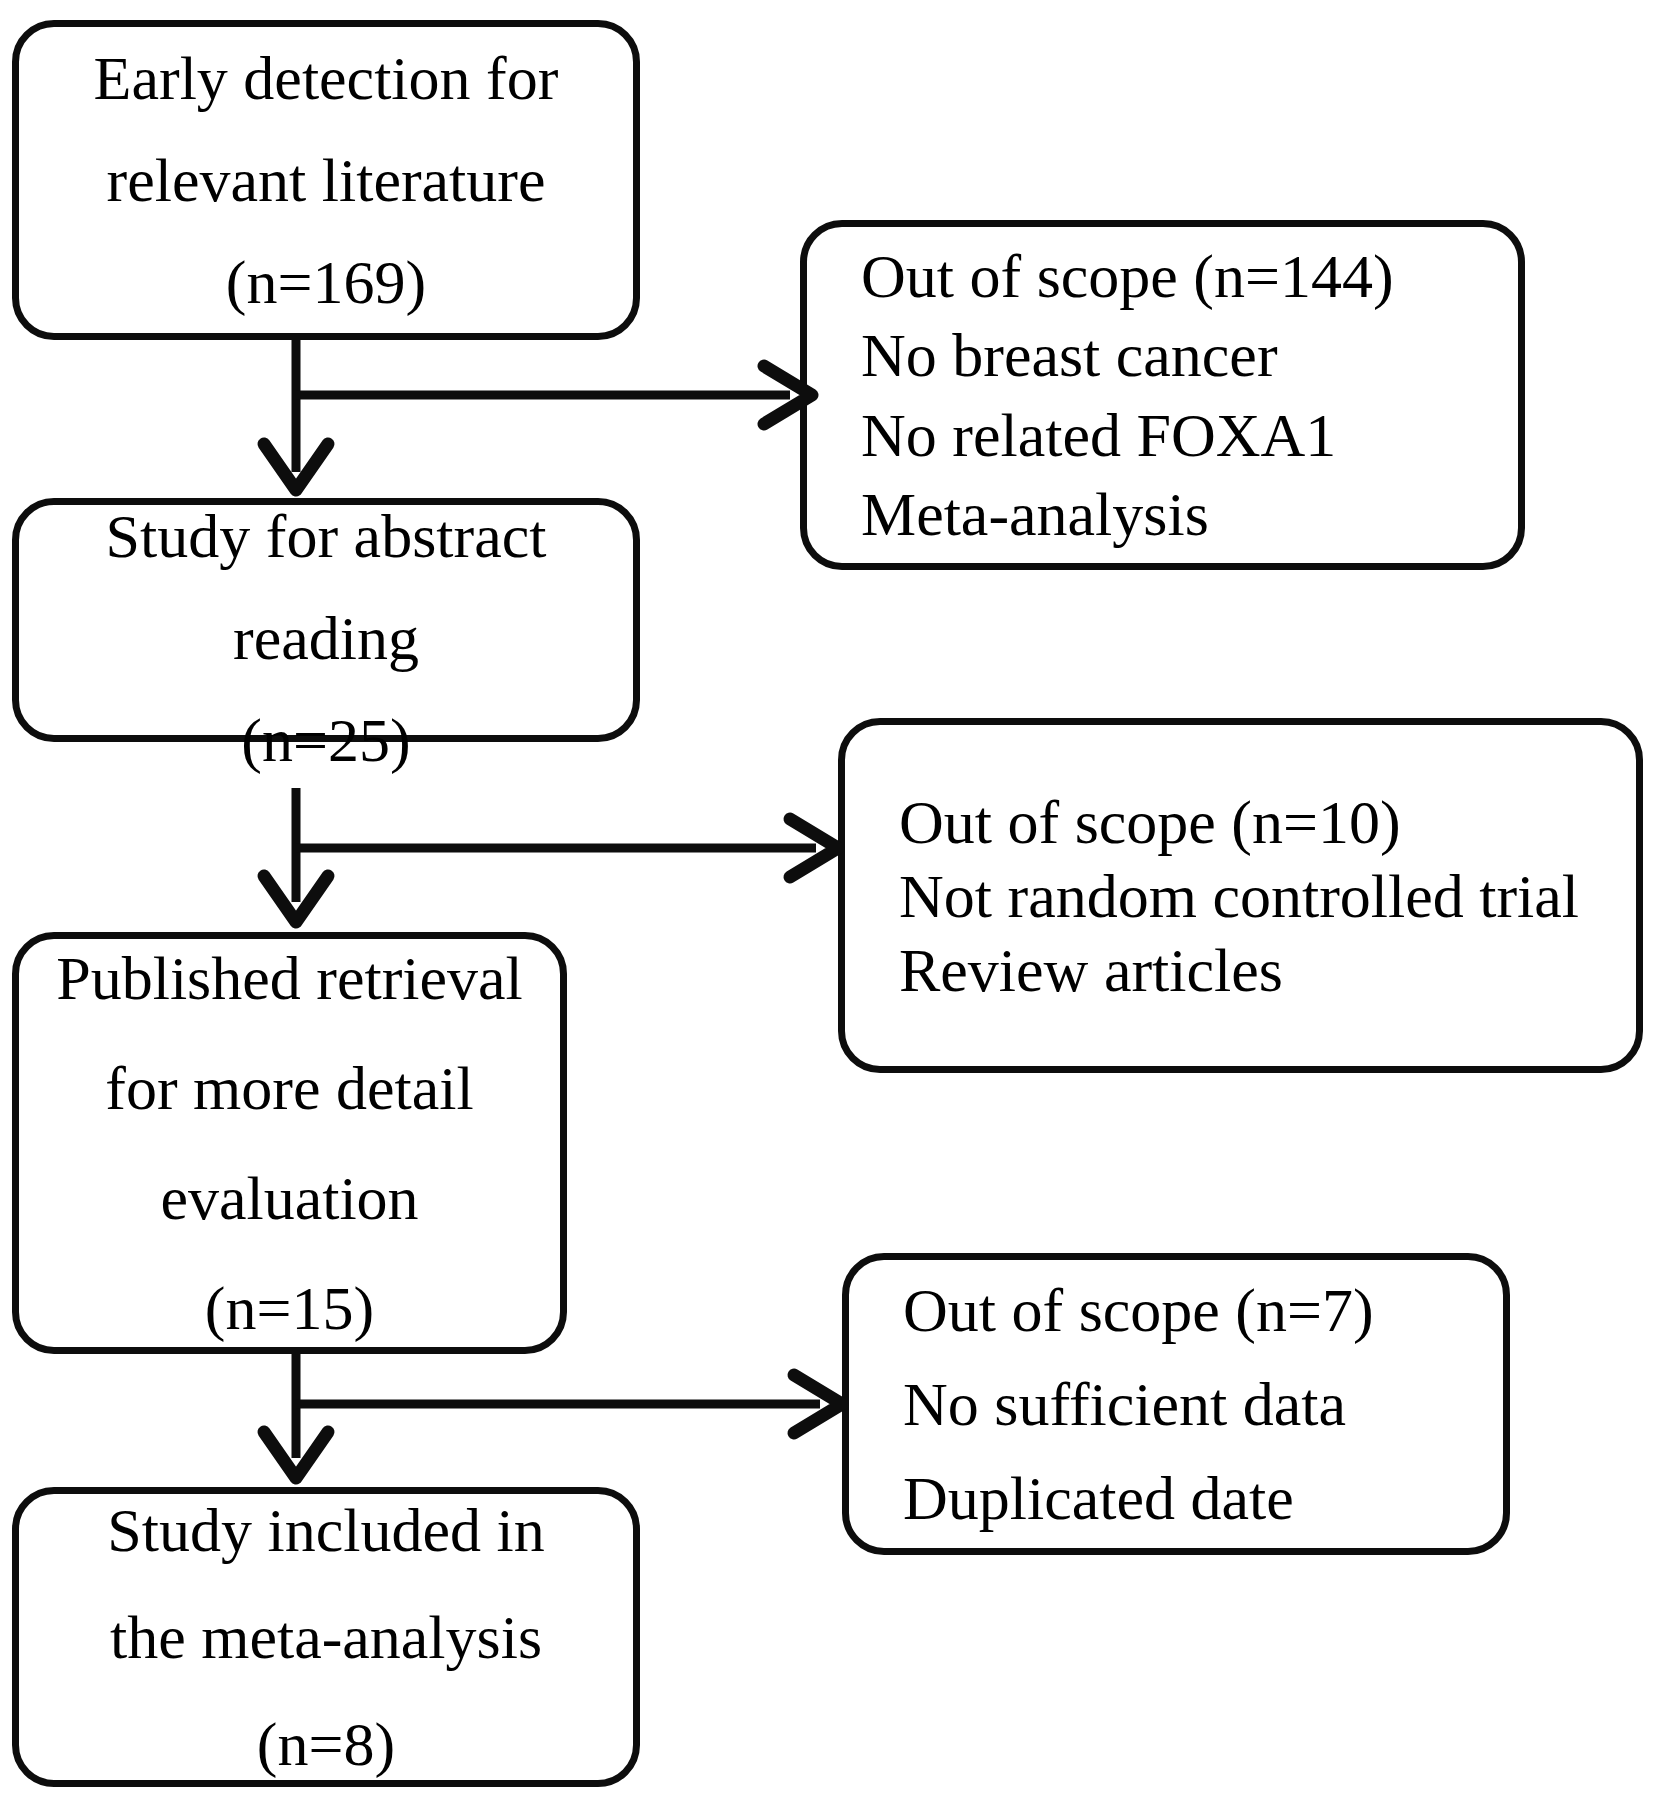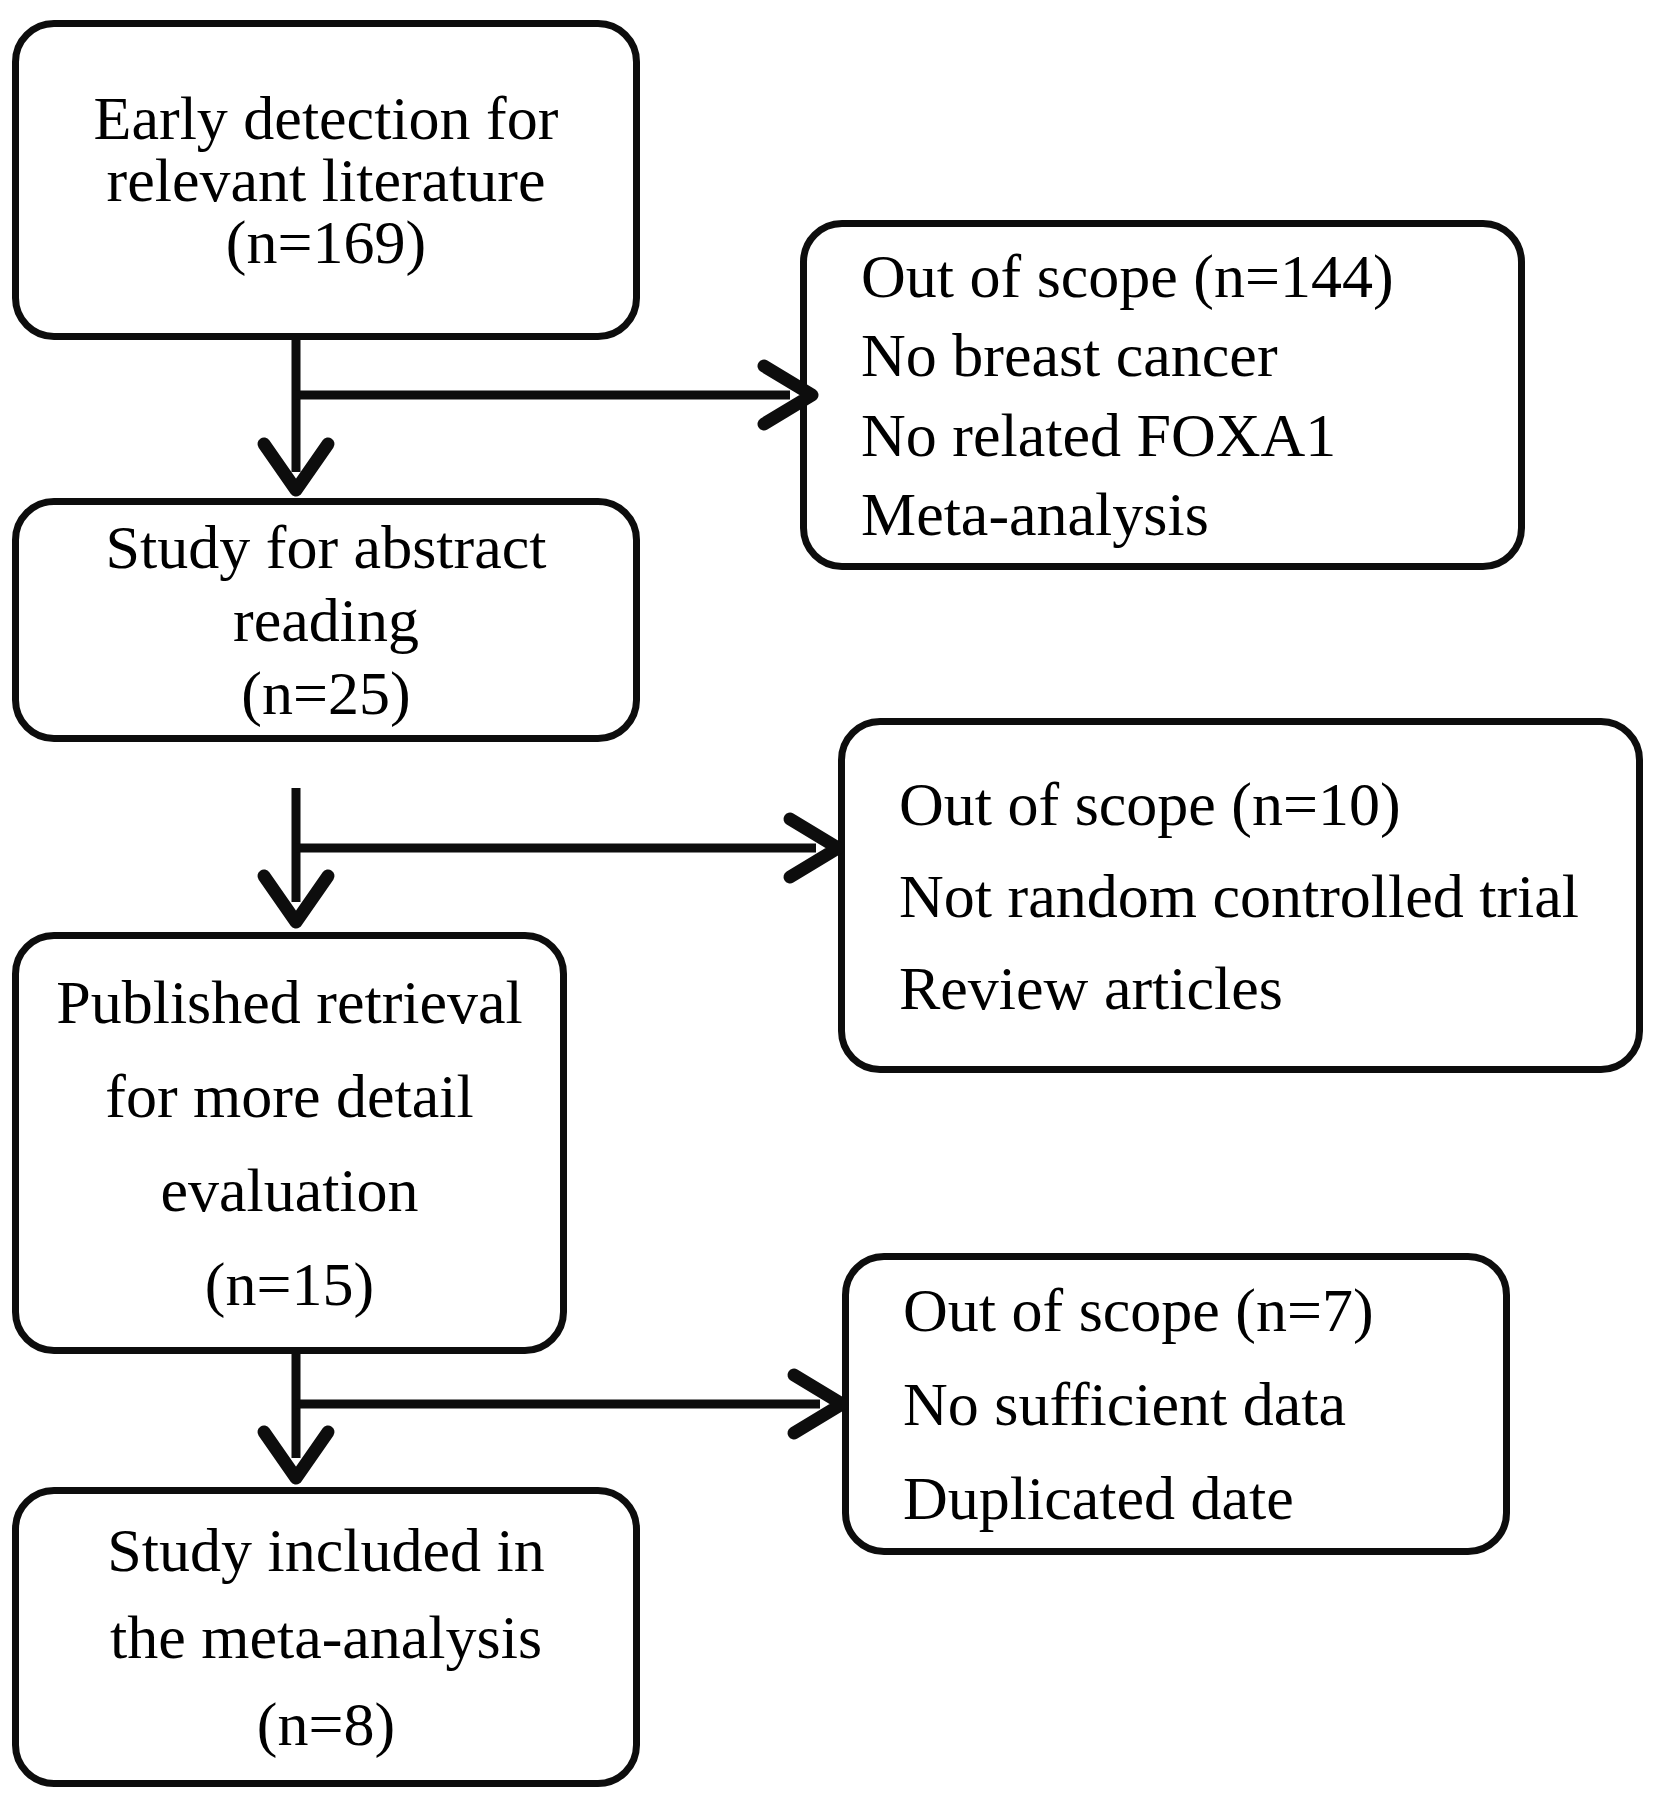--- a/index.html
+++ b/index.html
@@ -23,21 +23,21 @@
     position: absolute;
     box-sizing: border-box;
     background: #ffffff;
     border: 7px solid #0d0d0d;
     border-radius: 42px;
     display: flex;
     flex-direction: column;
     justify-content: center;
     color: #000000;
   }
-  .flow-box.centered { align-items: center; text-align: left; }
+  .flow-box.centered { align-items: center; text-align: left; gap: 40px; }
   .flow-box.leftaligned { align-items: flex-start; text-align: left; }
   .box-line {
     display: block;
     white-space: nowrap;
     font-size: 62px;
     line-height: 1.0;
     letter-spacing: 0px;
   }
   .leftaligned .box-line { padding-left: 54px; }
   .svg-layer {
@@ -79,21 +79,21 @@
     <span class="box-line">(n=8)</span>
   </div>
 
   <div class="flow-box leftaligned" style="left:800px; top:188px; width:725px; height:350px; justify-content:space-evenly;margin-top:32px;">
     <span class="box-line">Out of scope (n=144)</span>
     <span class="box-line">No breast cancer</span>
     <span class="box-line">No related FOXA1</span>
     <span class="box-line">Meta-analysis</span>
   </div>
 
-  <div class="flow-box leftaligned" style="left:838px; top:718px; width:805px; height:355px; justify-content:center; gap:30px;">
+  <div class="flow-box leftaligned" style="left:838px; top:718px; width:805px; height:355px; justify-content:center; gap:12px;">
     <span class="box-line">Out of scope (n=10)</span>
     <span class="box-line">Not random controlled trial</span>
     <span class="box-line">Review articles</span>
   </div>
 
   <div class="flow-box leftaligned" style="left:842px; top:1253px; width:668px; height:302px; justify-content:center; gap:32px;">
     <span class="box-line">Out of scope (n=7)</span>
     <span class="box-line">No sufficient data</span>
     <span class="box-line">Duplicated date</span>
   </div>

